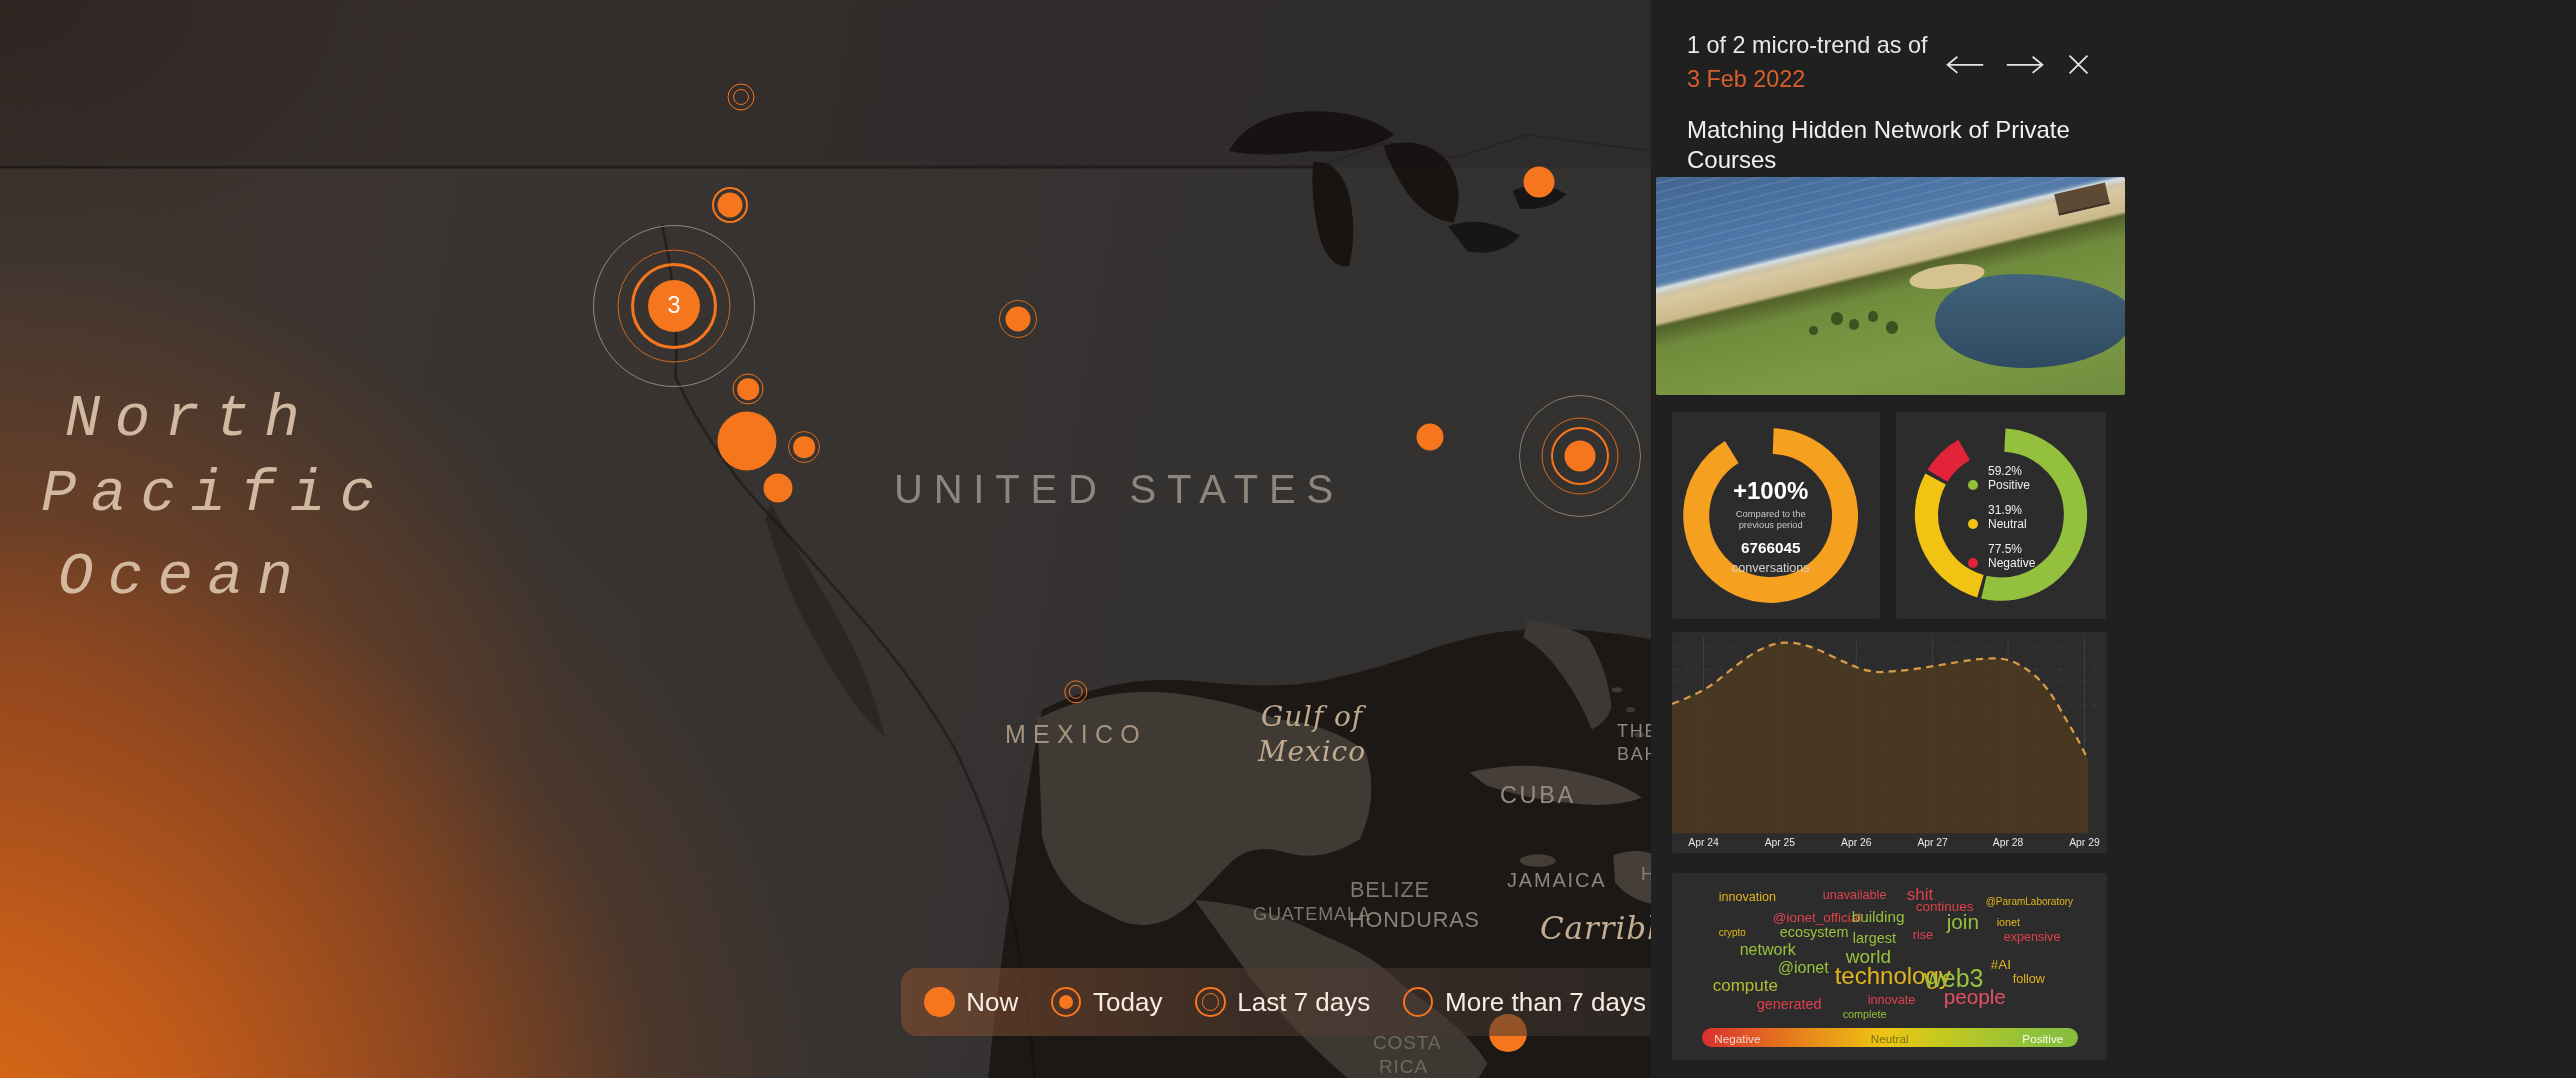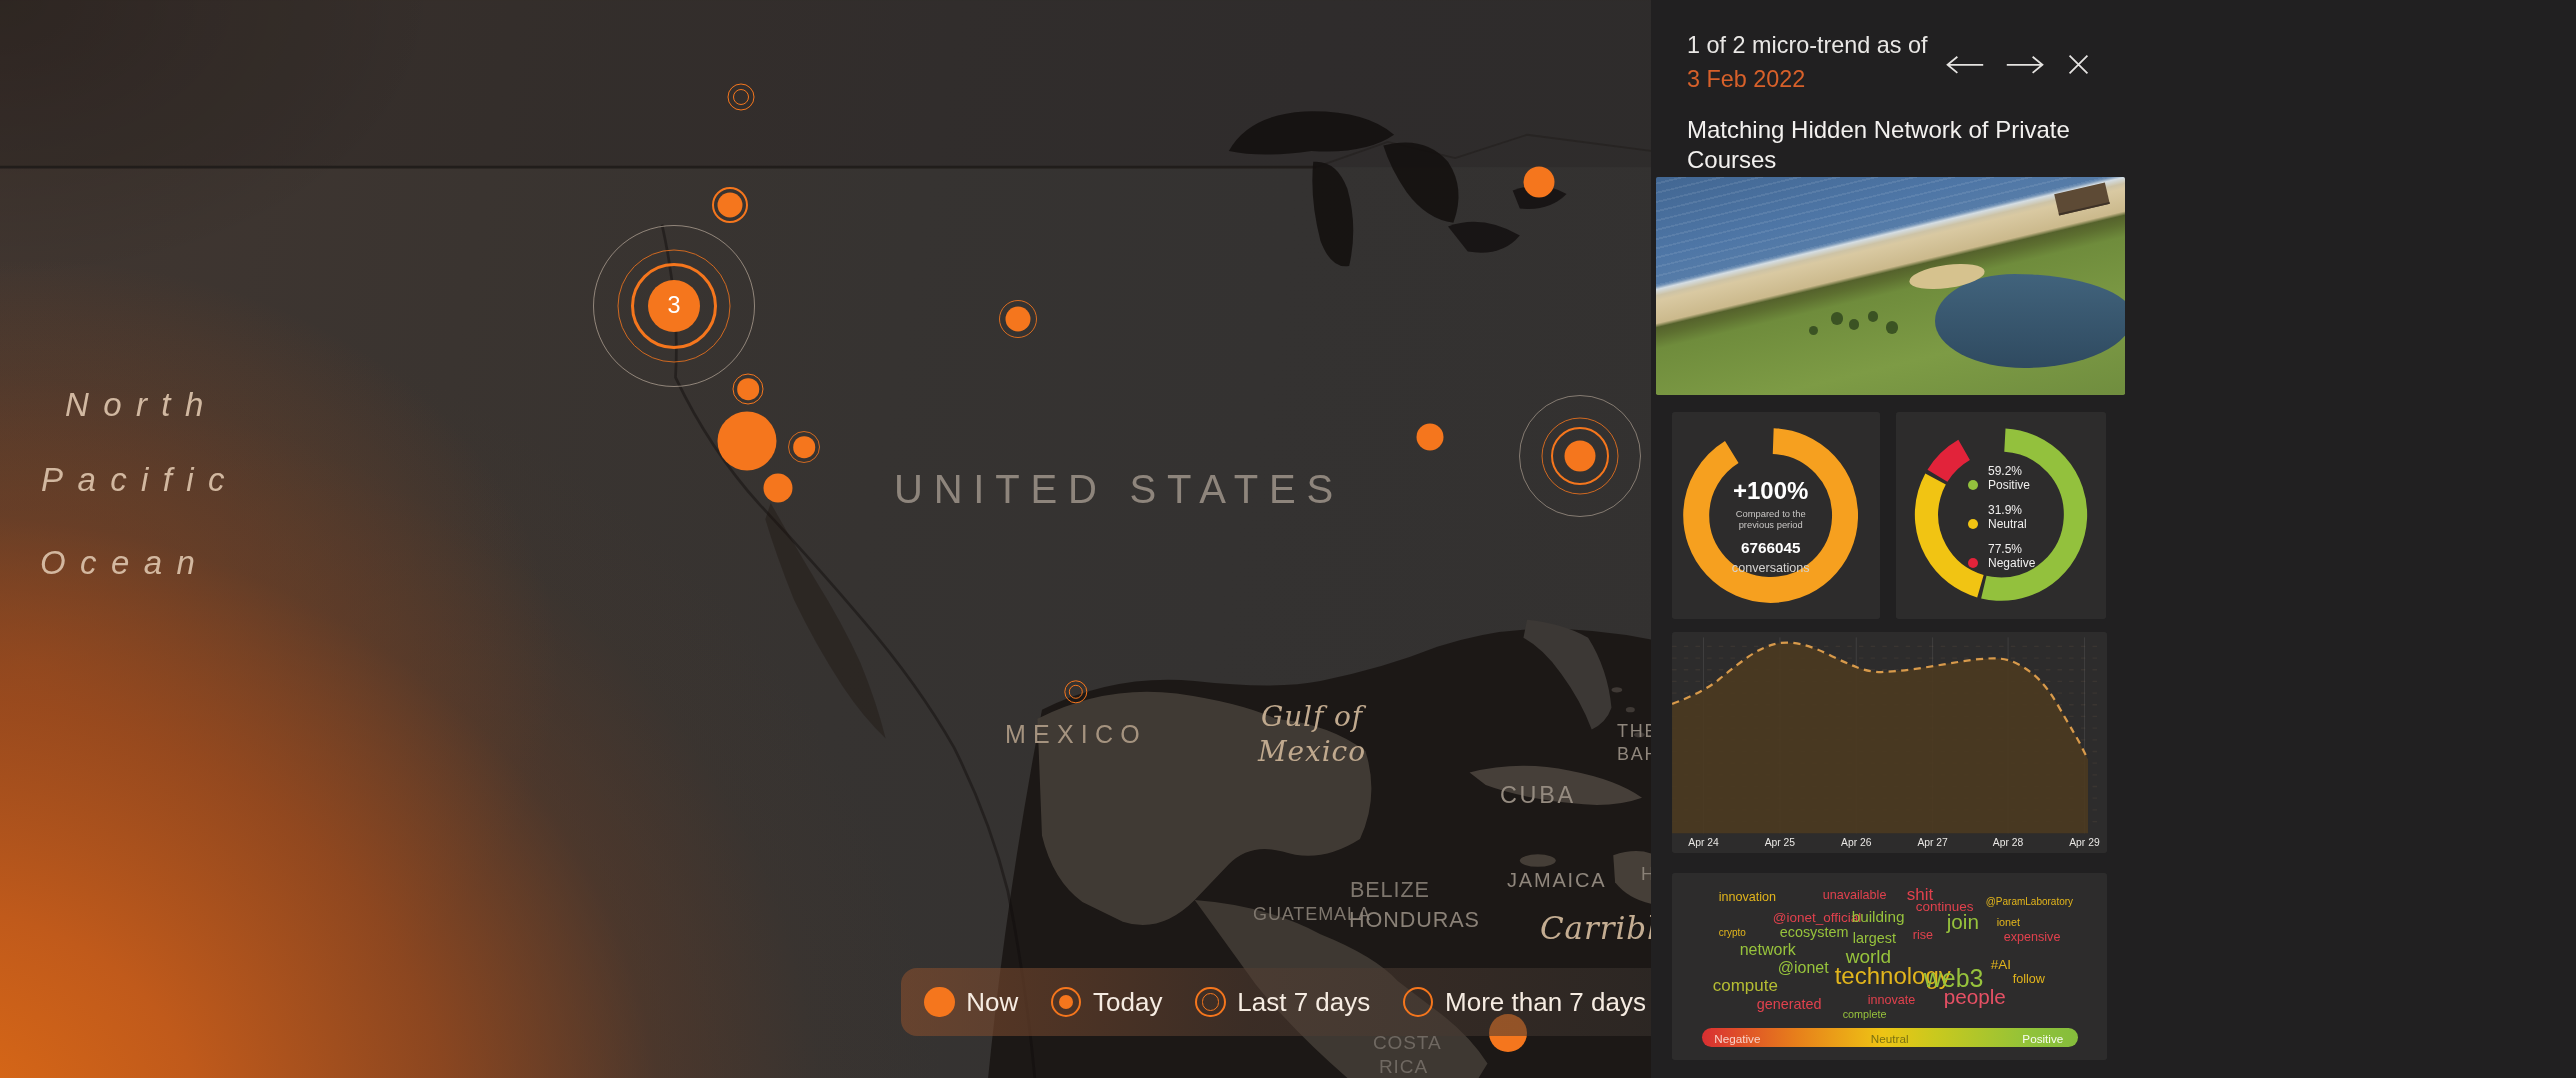--- a/index.html
+++ b/index.html
@@ -9,22 +9,22 @@
   
   .map{position:absolute;left:0;top:0;width:1651px;height:1078px;overflow:hidden;
     background:
       radial-gradient(1348px 1168px at -4% 106%, #e06c15 0%, #c05a1b 20%, rgba(160,75,28,.8) 38%, rgba(100,60,38,.45) 54%, rgba(70,55,45,.2) 66%, transparent 75%),
       radial-gradient(809px 629px at 2% 62%, rgba(190,85,25,.55), transparent 65%),
       linear-gradient(100deg,#413630 0%,#3a3430 28%,#363331 52%,#343231 72%,#333130 100%);}
   .map::after{content:"";position:absolute;inset:0;pointer-events:none;
       background:radial-gradient(629px 404px at 0% 0%, rgba(0,0,0,.22), transparent 70%);}
   .geo{position:absolute;left:0;top:0;z-index:1;}
 
-  .ocean-line{position:absolute;font-family:Liberation Sans, sans-serif;
-      font-style:italic;font-size:33px;letter-spacing:14.4px;color:#dcc3ab;opacity:.92;z-index:2;}
+  .ocean-line{position:absolute;font-family:Liberation Mono, monospace;
+      font-style:italic;font-size:59px;letter-spacing:14.4px;color:#dcc3ab;opacity:.92;z-index:2;}
   .map-label{position:absolute;z-index:2;white-space:pre-line;line-height:1.25;}
   .map-label.sans{font-family:"Liberation Sans",sans-serif;}
   .map-label.serif{font-family:"DejaVu Serif","Liberation Serif",serif;font-style:italic;}
 
   .marker{position:absolute;width:0;height:0;z-index:3;transform:translate(0,0);cursor:pointer;}
   .marker .ring{position:absolute;left:0;top:0;transform:translate(-50%,-50%);
       border-style:solid;border-radius:50%;box-sizing:border-box;}
   .marker .dot{position:absolute;left:0;top:0;transform:translate(-50%,-50%);
       background:#f5761d;border-radius:50%;}
   .marker .mlabel{position:absolute;left:0;top:0;transform:translate(-50%,-52%);
@@ -123,21 +123,21 @@
       <ellipse cx="1800" cy="768" rx="6" ry="3" fill="#3f3935"></ellipse>
       <ellipse cx="1815" cy="790" rx="5" ry="3" fill="#3f3935"></ellipse>
       <ellipse cx="1825" cy="818" rx="6" ry="3" fill="#3f3935"></ellipse>
       <path stroke="rgba(15,12,10,0.45)" stroke-width="3" fill="none" d="M737,250 Q757,340 752,420 Q790,500 846,562 Q906,626 962,692 Q1022,762 1062,832 Q1102,912 1122,992 Q1142,1092 1152,1200"></path>
       <path fill="rgba(25,18,12,0.35)" d="M858,560 Q884,606 908,646 Q938,694 958,738 Q976,782 986,822 Q962,800 938,764 Q908,718 884,668 Q864,618 852,578 Z"></path>
     </svg>
 
     <div>
         <div class="ocean-line" style="left: 65px; top: 386px;">North</div>
         <div class="ocean-line" style="left: 41px; top: 461px;">Pacific</div>
-        <div class="ocean-line" style="left: 40px; top: 544px; text-align: right;">Ocean</div>
+        <div class="ocean-line" style="left: 58px; top: 544px; text-align: right;">Ocean</div>
       </div>
     <div>
         <div class="map-label sans" style="left: 894px; top: 464px; font-size: 40px; letter-spacing: 10.8px; color: rgb(142, 133, 124);">UNITED STATES</div>
         <div class="map-label sans" style="left: 1005px; top: 719px; font-size: 25px; letter-spacing: 7.2px; color: rgb(165, 147, 127);">MEXICO</div>
         <div class="map-label serif" style="left: 1256px; top: 699px; font-size: 28px; letter-spacing: 0.9px; color: rgb(192, 169, 142); width: 112px; text-align: center;">Gulf of
 Mexico</div>
         <div class="map-label sans" style="left: 1500px; top: 781px; font-size: 23.4px; letter-spacing: 2.7px; color: rgb(149, 139, 128);">CUBA</div>
         <div class="map-label sans" style="left: 1617px; top: 720px; font-size: 18px; letter-spacing: 1.8px; color: rgb(143, 134, 124);">THE
 BAHAMAS</div>
         <div class="map-label sans" style="left: 1641px; top: 863px; font-size: 18px; letter-spacing: 1.8px; color: rgb(138, 129, 119);">HAITI</div>

